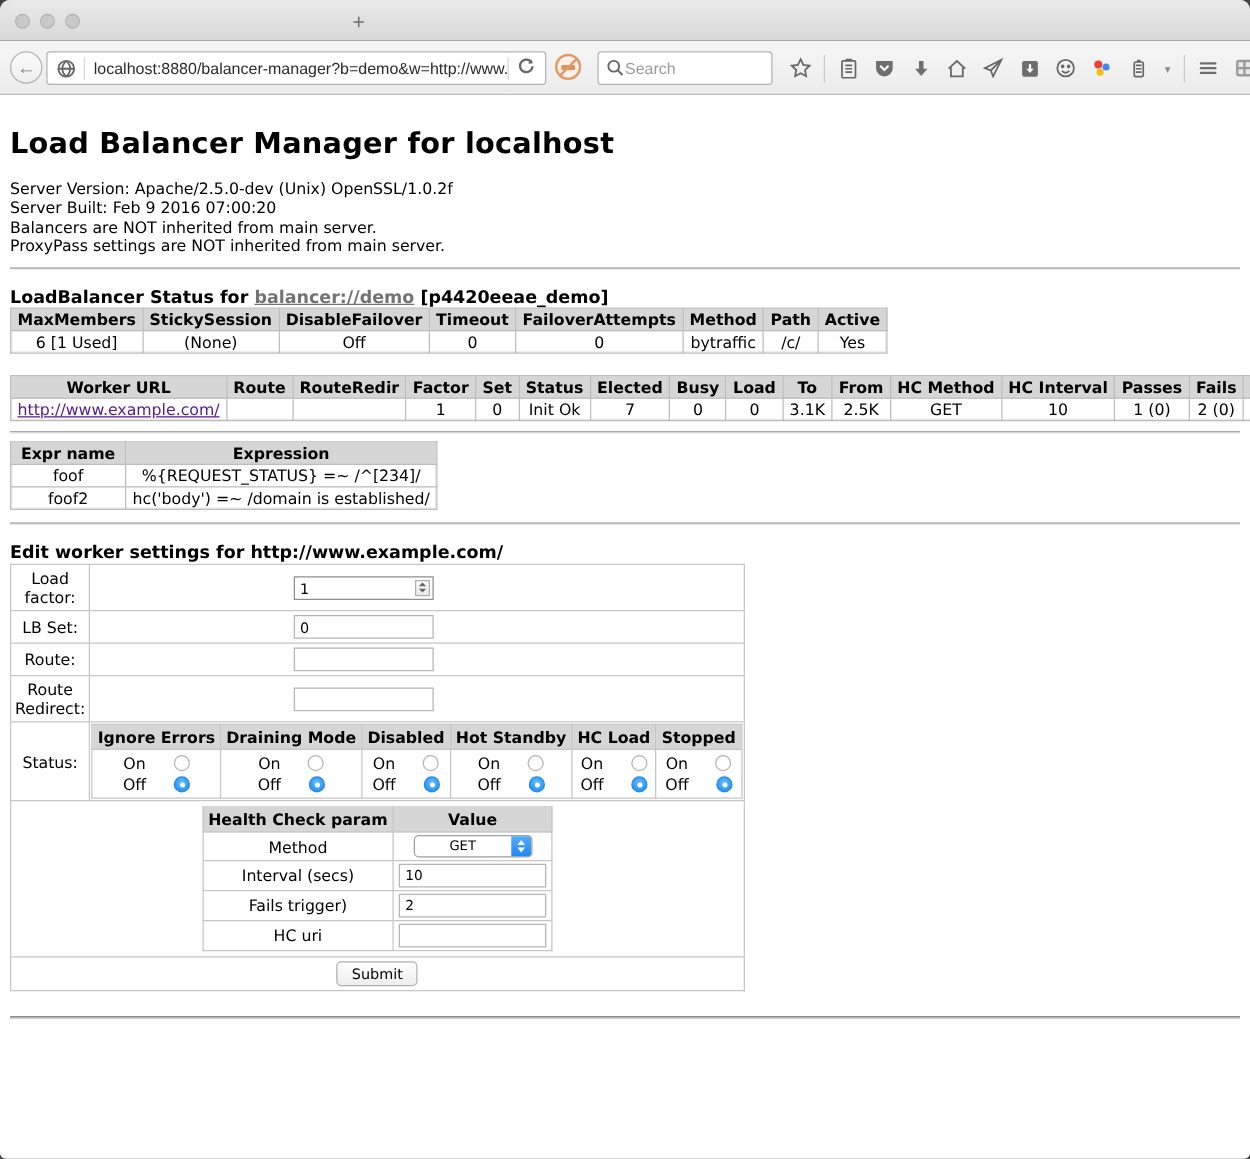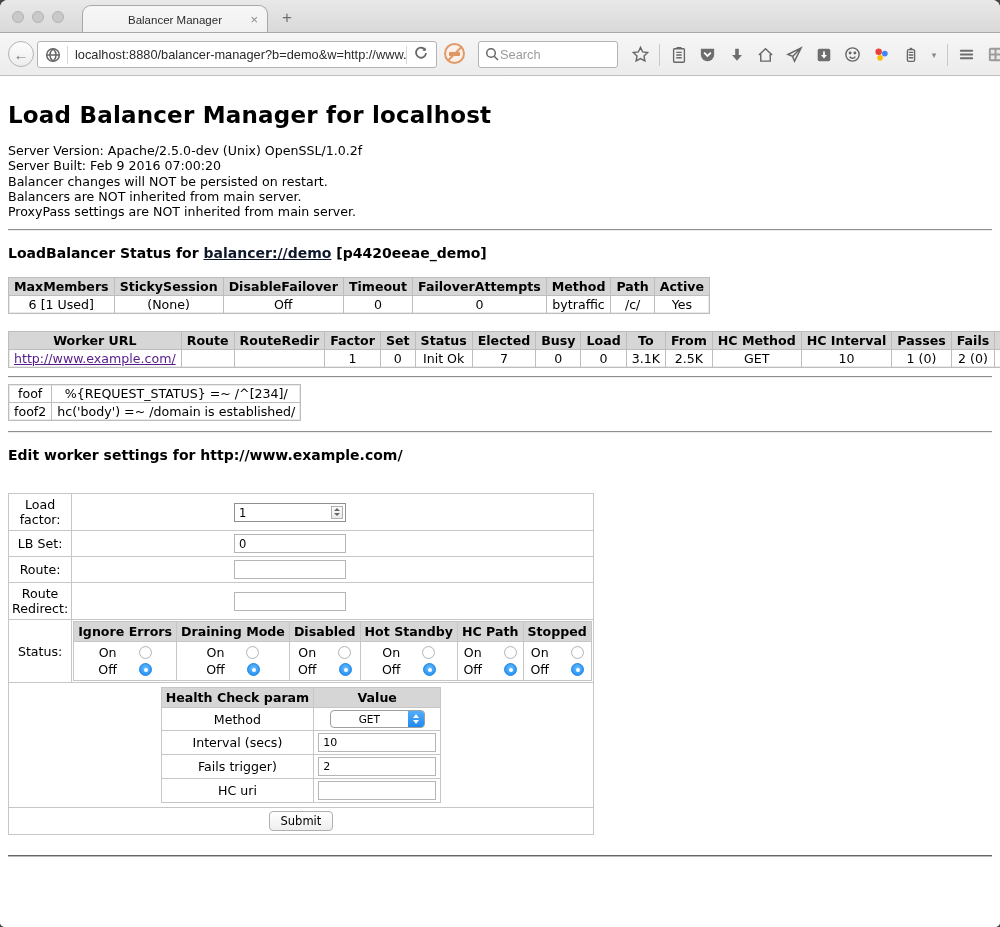--- a/index.html
+++ b/index.html
@@ -48,32 +48,32 @@
   .tsep { width:1px; height:22px; background:#c9c9c9; }
   .caret { color:#8a8a8a; font-size:9px; }
 
   
   .page { padding:0 8px; font-family:"DejaVu Sans", sans-serif; color:#000; background:#fff;
     height:851px; overflow:hidden; }
   .page h1 { font-size:23px; font-weight:bold; padding-top:26px; letter-spacing:0.2px; }
   .info { margin-top:15px; font-size:12.6px; line-height:15.3px; }
   hr.rule { border:none; border-top:1px solid #8f8f8f; border-bottom:1px solid #ececec; margin:10px 0; }
   h3.sub { font-size:14px; font-weight:bold; margin:14px 0 0 0; }
-  h3.sub a { color:#0f172a; }
-
-  table.grid { border-collapse:collapse; font-size:12.6px; margin-top:16px; }
+  h3.sub a { color:#737373; }
+
+  table.grid { border-collapse:collapse; font-size:12.6px; margin-top:0; }
   table.grid th, table.grid td { border:1px solid #bdbdbd; padding:1px 5px; text-align:center;
     height:18px; white-space:nowrap; }
   table.grid { border:1px solid #777; box-shadow:0 0 0 1px #e9e9e9 inset; }
   table.grid th { background:#d6d6d6; font-weight:bold; }
   table.grid a { color:#551a8b; }
   td.left { text-align:left; }
 
   
-  table.form { border-collapse:collapse; font-size:12.6px; margin-top:30px; width:564px;
+  table.form { border-collapse:collapse; font-size:12.6px; margin-top:1px; width:564px;
     border:1px solid #8a8a8a; }
   table.form > tbody > tr > td { border:1px solid #c6c6c6; padding:3px; text-align:center; height:24px; }
   td.lblcol { width:100px; }
   td.fieldcell { padding-right:88px !important; }
   input.txt { width:112px; height:19px; border:1px solid #b5b5b5; font-size:11.5px; padding:1px 4px;
     font-family:"DejaVu Sans", sans-serif; color:#000; }
   .numwrap { display:inline-flex; width:112px; height:19px; border:1px solid #8f8f8f; background:#fff;
     align-items:stretch; }
   .numwrap .numval { flex:1; font-size:11.5px; text-align:left; padding:2px 0 0 4px; }
   .spin { width:12px; margin:2px 2px 2px 0; border:1px solid #b0b0b0; background:linear-gradient(#fdfdfd,#e9e9e9);
@@ -118,24 +118,20 @@
 </head>
 <body>
 
 <div class="window">
 
   <div class="tabbar">
     <div class="traffic">
       <span></span>
       <span></span>
       <span></span>
-    </div>
-    <div class="tab">
-      <span class="tab-title">Balancer Manager</span>
-      <span class="tab-close">×</span>
     </div>
     <div class="newtab">+</div>
     <div class="tabbar-bottomline"></div>
   </div>
 
   <div class="navbar">
     <div class="backbtn">
       <span>←</span>
     </div>
     <div class="urlbar">
@@ -244,21 +240,20 @@
     </div>
   </div>
 
   <div class="page">
 
     <h1>Load Balancer Manager for localhost</h1>
 
     <div class="info">
       <div>Server Version: Apache/2.5.0-dev (Unix) OpenSSL/1.0.2f</div>
       <div>Server Built: Feb 9 2016 07:00:20</div>
-      <div>Balancer changes will NOT be persisted on restart.</div>
       <div>Balancers are NOT inherited from main server.</div>
       <div>ProxyPass settings are NOT inherited from main server.</div>
     </div>
 
     <hr class="rule">
 
     <h3 class="sub"><span>LoadBalancer Status for </span><a href="#">balancer://demo</a><span> [p4420eeae_demo]</span></h3>
 
     <table class="grid">
       <tbody>
@@ -326,20 +321,24 @@
 
       </tr>
     </tbody>
       </table>
 
     <hr class="rule" style="margin:8px 0 6px 0">
 
     <table class="grid" style="margin-top:0">
       <tbody>
       <tr>
+        <th style="width:92px">Expr name</th>
+        <th style="width:212px">Expression</th>
+      </tr>
+      <tr>
         <td>foof</td>
         <td class="left">%{REQUEST_STATUS} =~ /^[234]/</td>
       </tr>
       <tr>
         <td>foof2</td>
         <td class="left">hc('body') =~ /domain is established/</td>
       </tr>
     </tbody>
       </table>
 
@@ -376,21 +375,21 @@
       <tr>
         <td class="lblcol">Status:</td>
         <td style="padding:1px">
           <table class="status">
             <tbody>
                   <tr>
               <th>Ignore Errors</th>
               <th>Draining Mode</th>
               <th>Disabled</th>
               <th>Hot Standby</th>
-              <th>HC Path</th>
+              <th>HC Load</th>
               <th>Stopped</th>
             </tr>
             <tr>
               <td>
                 <div class="radio-line">
                         <span>On</span>
                         <span class="rdo"></span>
                       </div>
                 <div class="radio-line">
                         <span>Off</span>

